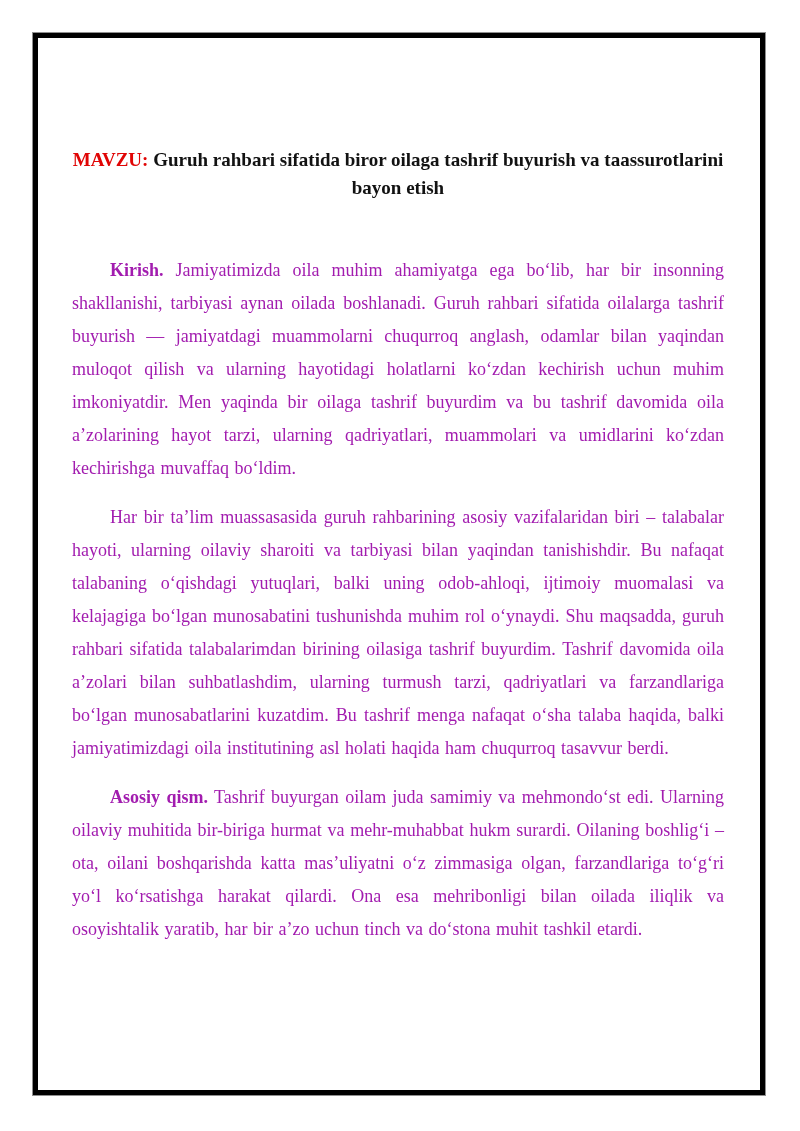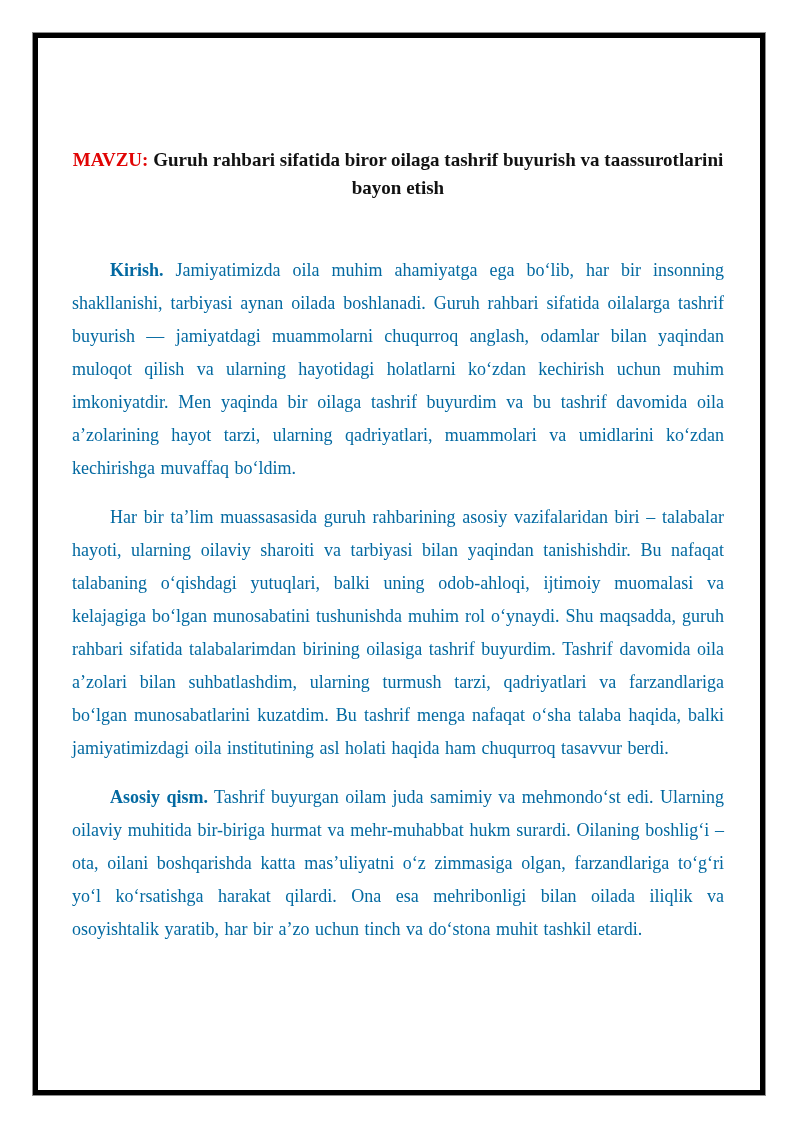--- a/index.html
+++ b/index.html
@@ -42,21 +42,21 @@
     line-height: 28px;
     color: #121212;
     margin-bottom: 52px;
   }
   .doc-title .highlight {
     color: #e00505;
   }
   .body-text p {
     font-size: 18px;
     line-height: 33px;
-    color: #0369a1;
+    color: #a21caf;
     text-align: justify;
     text-indent: 38px;
     margin-bottom: 16px;
     word-spacing: 1px;
   }
   .body-text p b {
     font-weight: bold;
   }
 </style>
 </head>

